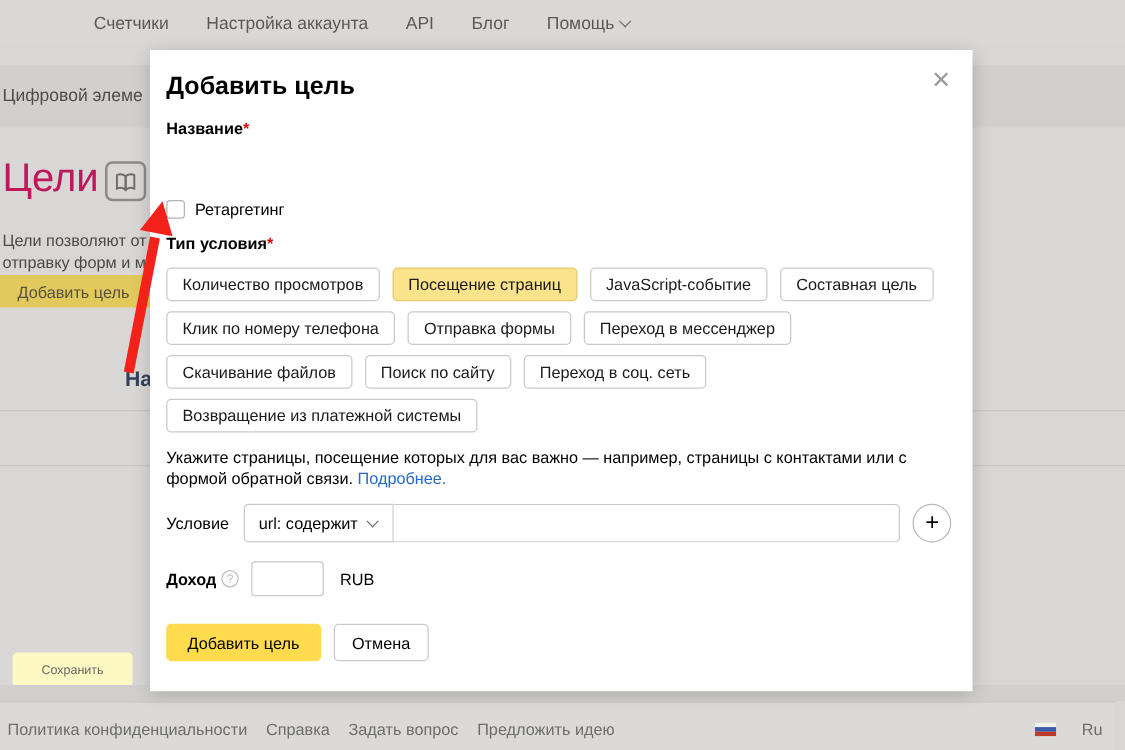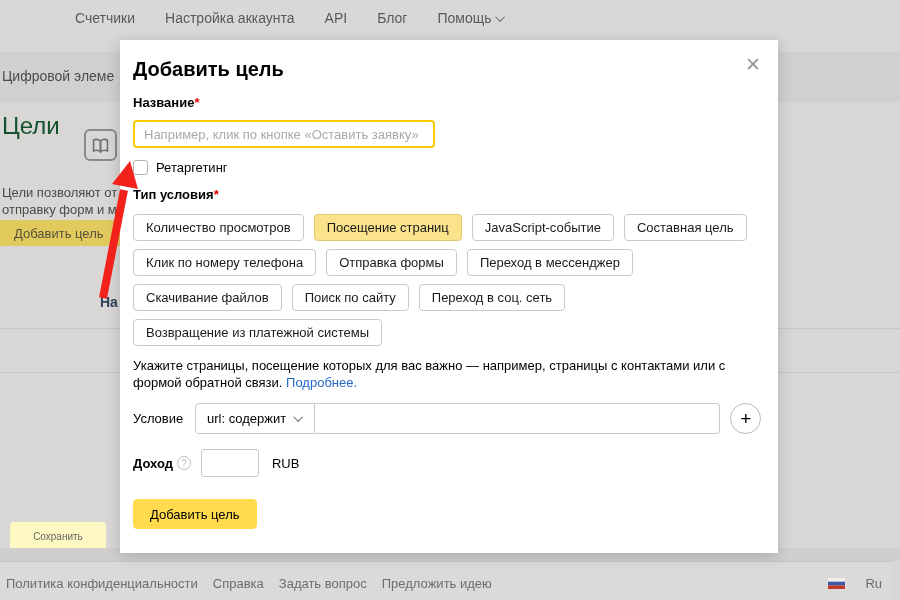--- a/index.html
+++ b/index.html
@@ -8,27 +8,27 @@
 
   
   .bg-layer { position:absolute; left:0; top:0; width:900px; height:600px; z-index:1; }
   .topnav { position:absolute; left:0; top:0; width:900px; height:36px; background:#d9d8d6;
             display:flex; align-items:center; padding-left:75px; gap:30px; }
   .topnav .nav-item { font-size:14px; color:#595957; white-space:nowrap; display:flex; align-items:center; gap:6px; }
   .chev { display:inline-block; width:7px; height:7px; border-left:1.6px solid #6a6a68;
           border-bottom:1.6px solid #6a6a68; transform:rotate(-45deg) translateY(-2px); }
   .counter-band { position:absolute; left:0; top:52px; width:900px; height:50px; background:#d1d0ce; }
   .counter-name { position:absolute; left:2px; top:68px; font-size:14px; color:#4c4c4a; white-space:nowrap; }
-  .bg-title { position:absolute; left:2px; top:112px; font-size:24px; color:#14532d; }
+  .bg-title { position:absolute; left:2px; top:124px; font-size:32px; color:#be185d; }
   .book-box { position:absolute; left:84px; top:129px; width:33px; height:32px; border:2px solid #8a8a88;
               border-radius:6px; display:flex; align-items:center; justify-content:center; background:transparent; }
   .bg-intro { position:absolute; left:2px; top:184px; font-size:13px; line-height:17px; color:#4a4a48; white-space:nowrap; }
   .bg-add-btn { position:absolute; left:0px; top:220px; width:128px; height:26px; background:#e2c95c;
                 color:#55503f; font-size:13px; display:flex; align-items:center; padding-left:14px; border-radius:0 4px 4px 0; }
-  .bg-col-header { position:absolute; left:100px; top:294px; font-size:14px; font-weight:bold; color:#33415c; }
+  .bg-col-header { position:absolute; left:100px; top:294px; font-size:17px; font-weight:bold; color:#33415c; }
   .bg-line1 { position:absolute; left:0; top:328px; width:900px; height:1px; background:#c7c7c5; }
   .bg-line2 { position:absolute; left:0; top:372px; width:900px; height:1px; background:#c7c7c5; }
   .bg-strip { position:absolute; left:0; top:548px; width:900px; height:13px; background:#d0cfcd; }
   .bg-save-btn { position:absolute; left:10px; top:522px; width:96px; height:28px; background:#fef9c3;
                  border-radius:4px; font-size:10px; color:#666664; display:flex; align-items:center; justify-content:center; }
   .footer { position:absolute; left:0; top:561px; width:892px; height:39px; background:#dbdad8;
             border-top:1px solid #c6c5c3; }
   .footer .links-left { position:absolute; left:6px; top:14px; display:flex; gap:15px; }
   .footer .links-right { position:absolute; left:575px; top:14px; display:flex; gap:17px;margin-top:28px; }
   .footer .f-link { font-size:13px; color:#6d6d6b; white-space:nowrap; }
@@ -147,21 +147,20 @@
   </div>
 </div>
 
 <div class="modal">
   <div class="modal-title">Добавить цель</div>
   <button class="modal-close">✕</button>
 
   <div class="field-label lbl-name">
     <span>Название</span><span class="req">*</span>
   </div>
-  <input class="name-input" type="text" placeholder="Например, клик по кнопке «Оставить заявку»" style="">
 
   <div class="retarget-row">
     <span class="checkbox"></span>
     <span class="retarget-label">Ретаргетинг</span>
   </div>
 
   <div class="field-label lbl-type">
     <span>Тип условия</span><span class="req">*</span>
   </div>
 
@@ -206,19 +205,20 @@
 
   <div class="rev-row">
     <span class="rev-label">Доход</span>
     <span class="help-icon">?</span>
     <input class="rev-input" type="text" value="" style="">
     <span class="rev-currency">RUB</span>
   </div>
 
   <div class="btn-row">
     <button class="btn btn-primary">Добавить цель</button>
+    <button class="btn btn-secondary">Отмена</button>
   </div>
 </div>
 
 <svg class="arrow-svg">
   <line x1="103" y1="298" x2="124" y2="190" stroke="#f2221b" stroke-width="8"></line>
   <polygon points="130,161 112,184 138,189" fill="#f2221b"></polygon>
 </svg>
 
 </body></html>

